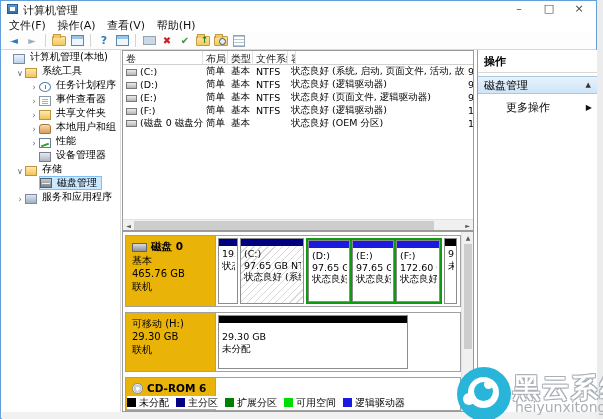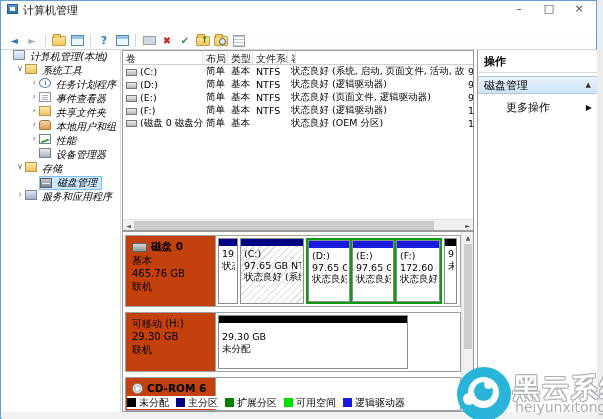--- a/index.html
+++ b/index.html
@@ -33,21 +33,21 @@
   .shape-window { width:13px; height:11px; border:1px solid #5a87b0; background:#eef6fd; position:relative; }
   .shape-window:before { content:""; position:absolute; left:0; top:0; width:100%; height:3px; background:#9cc3e8; }
   .shape-console { width:13px; height:9px; background:#cdd8e2; border:1px solid #8fa3b4; }
   .shape-props { width:12px; height:12px; border:1px solid #8fa3b4; background:#fff;
     background-image:linear-gradient(#b9c7d4 1px, transparent 1px); background-size:100% 3px; background-position:0 3px; }
   .shape-folder.green:after { content:"↑"; position:absolute; left:4px; top:-2px; font-size:9px; color:#1f7d1f; font-weight:bold; }
   .shape-folder.mag:after { content:""; position:absolute; right:1px; top:1px; width:5px; height:5px; border:1px solid #456; border-radius:50%; background:#dfefff; }
 
   
   #tree { position:absolute; left:0; top:49px; width:120px; height:362px; background:#fff; border-right:1px solid #dcdcdc; overflow:hidden; font-size:10px; }
-  .trow { height:14px; display:flex; align-items:flex-start; white-space:nowrap;font-style:italic; }
+  .trow { height:14px; display:flex; align-items:flex-end; white-space:nowrap; }
   .trow .exp { width:10px; text-align:center; color:#666; font-size:8px; flex:none; }
   .trow .lab { padding:0 2px; }
   .ind0 { padding-left:2px; } .ind1 { padding-left:14px; } .ind2 { padding-left:28px; }
   .ti { width:12px; height:10px; margin-right:3px; flex:none; border:1px solid #7a8aa0; background:#dde8f2; position:relative; }
   .ti-computer { background:linear-gradient(#eaf2fa,#bcd3e8); }
   .ti-tools { background:linear-gradient(#ffe9ad,#f2c община); background:linear-gradient(#ffe9ad,#f2c35e); border-color:#bb9440; }
   .ti-clock { border-radius:50%; background:#fff; border-color:#4f81b5; }
   .ti-clock:before { content:""; position:absolute; left:5px; top:2px; width:1px; height:4px; background:#4f81b5; }
   .ti-doc { background:#fff; border-color:#8b97a5; }
   .ti-doc:before { content:""; position:absolute; left:2px; top:2px; right:2px; height:1px; background:#9fb0c0; box-shadow:0 2px 0 #9fb0c0, 0 4px 0 #9fb0c0; }
@@ -76,21 +76,21 @@
   #vh-thumb { position:absolute; left:11px; top:1px; width:300px; height:9px; background:#cdcdcd; }
 
   
   #diskpane { position:absolute; left:121px; top:230px; width:352px; height:181px; background:#fff; border:1px solid #9b9b9b; overflow:hidden; }
   #disk-vscroll { position:absolute; right:0; top:0; width:12px; height:100%; background:#f0f0f0; border-left:1px solid #e2e2e2; }
   #dv-up { position:absolute; top:0; left:0; width:12px; height:11px; font-size:6px; color:#555; text-align:center; line-height:11px; }
   #dv-thumb { position:absolute; top:12px; left:2px; width:8px; height:105px; background:#cdcdcd; }
 
   .diskbox { position:absolute; left:2px; width:336px; border:1px solid #a0a0a0; display:flex; background:#fff; }
   #disk0 { top:3px; height:72px; } #disk1 { top:80px; height:60px; } #diskcd { top:145px; height:34px; }
-  .dinfo { width:90px; flex:none; background:#c2410c; border-right:1px solid #a0a0a0; padding:4px 0 0 6px; overflow:hidden; }
+  .dinfo { width:90px; flex:none; background:#eab308; border-right:1px solid #a0a0a0; padding:4px 0 0 6px; overflow:hidden; }
   .dinfo .dname { font-weight:bold; font-size:10.5px; white-space:nowrap; display:flex; align-items:center; }
   .dinfo .dline { font-size:10px; line-height:13px; white-space:nowrap; }
   .dico { display:inline-block; width:15px; height:9px; margin-right:4px; background:linear-gradient(#d8dadc,#8e9296); border:1px solid #5f6367; }
   .cdico { display:inline-block; width:11px; height:11px; margin-right:4px; border-radius:50%; background:radial-gradient(circle at 50% 50%, #fff 0 2px, #c9ced4 2px 4px, #eef1f4 4px); border:1px solid #8a9097; }
   .dparts { flex:1; display:flex; padding:2px; gap:2px; background:#fff; overflow:hidden; }
   .pcell { border:1px solid #8c8c8c; display:flex; flex-direction:column; overflow:hidden; flex:none; background:#fff; }
   .pbar { height:7px; flex:none; }
   .bar-primary { background:#000082; } .bar-logical { background:#1b1be0; } .bar-unalloc { background:#000; }
   .pbody { flex:1; padding:2px 2px 0 3px; font-size:9.5px; line-height:11.5px; overflow:hidden; }
   .pbody div { white-space:nowrap; overflow:hidden; }
@@ -133,20 +133,26 @@
   <div id="win">
 
     <div id="titlebar">
       <span id="title-icon"></span>
       <span id="title-text">计算机管理</span>
       <span class="win-ctl" id="ctl-min">–</span>
       <span class="win-ctl" id="ctl-max">□</span>
       <span class="win-ctl" id="ctl-close">×</span>
     </div>
 
+    <div id="menubar">
+      <span class="menu-item">文件(F)</span>
+      <span class="menu-item">操作(A)</span>
+      <span class="menu-item">查看(V)</span>
+      <span class="menu-item">帮助(H)</span>
+    </div>
 
     <div id="toolbar">
       <span class="tb tb-back">◄</span>
       <span class="tb tb-fwd">►</span>
       <span class="tb-sep"></span>
       <span class="tb">
           <span class="shape-folder"></span>
         </span>
       <span class="tb">
           <span class="shape-window"></span>

